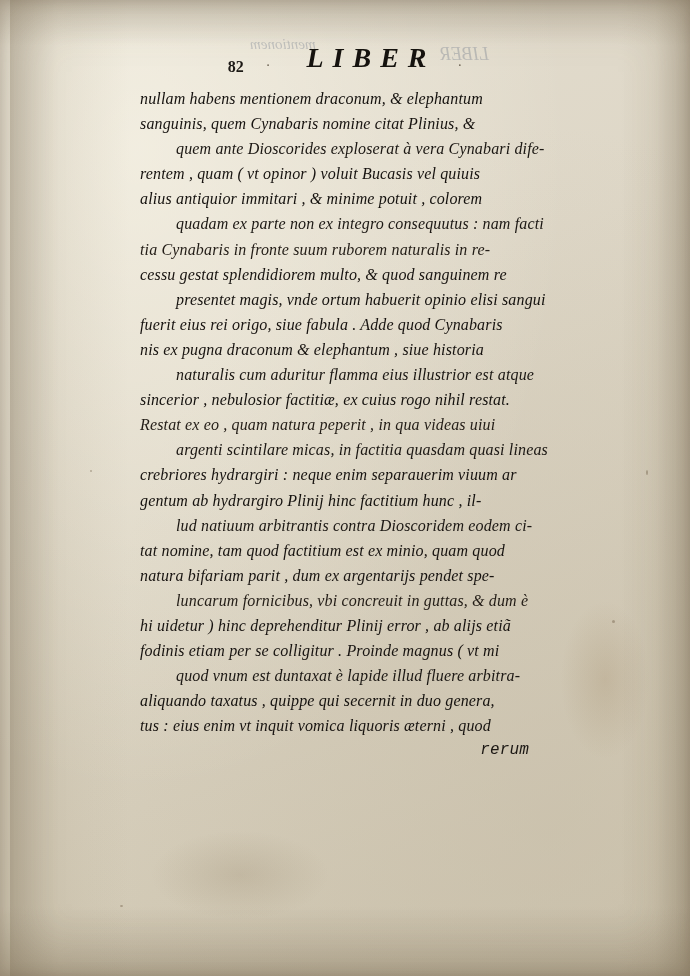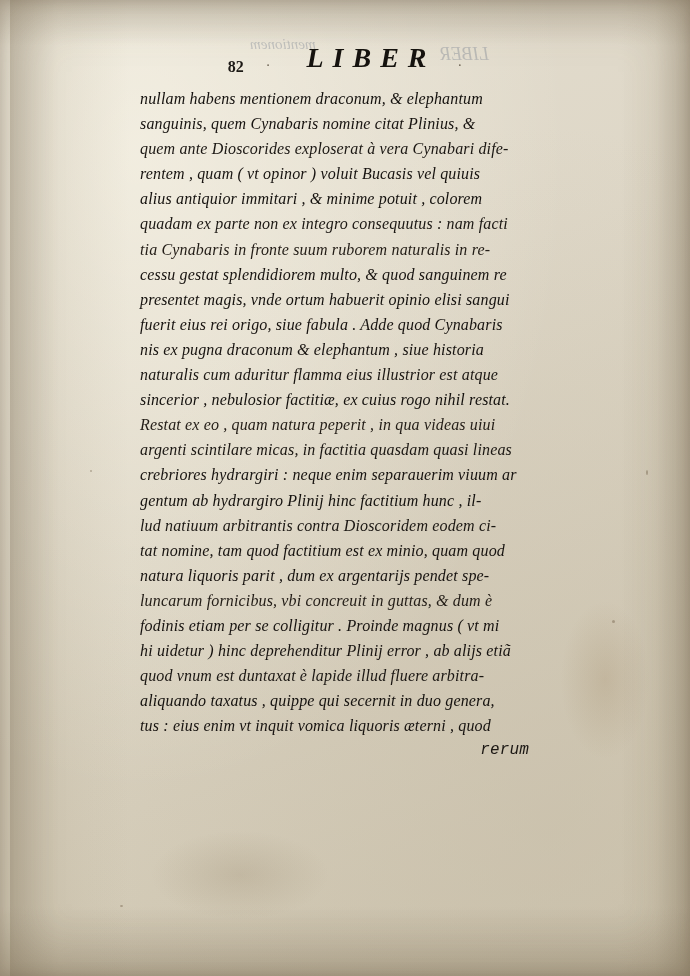--- a/index.html
+++ b/index.html
@@ -129,21 +129,21 @@
     letter-spacing: 0.15px;
     text-rendering: optimizeLegibility;
   }
   .line.lastline {
     text-align: right;
     padding-right: 26px;
     font-family: Liberation Mono, monospace;
   }
 
   
-  .line:nth-child(3n)   { color: #1b1713; }
+  .line:nth-child(3n)   { color: #1b1713; margin-left: 36px; }
   .line:nth-child(4n+1) { color: #14110e; }
   .line:nth-child(7n)   { color: #221c16; }
 
   
   #vignette {
     position: absolute;
     inset: 0;
     pointer-events: none;
     box-shadow: inset 0 0 60px rgba(110,92,65,0.35),
                 inset 0 0 14px rgba(90,75,55,0.25);
@@ -189,24 +189,24 @@
       <div class="line">fuerit eius rei origo, siue fabula . Adde quod Cynabaris</div>
       <div class="line">nis ex pugna draconum &amp; elephantum , siue historia</div>
       <div class="line">naturalis cum aduritur flamma eius illustrior est atque</div>
       <div class="line">sincerior , nebulosior factitiæ, ex cuius rogo nihil restat.</div>
       <div class="line">Restat ex eo , quam natura peperit , in qua videas uiui</div>
       <div class="line">argenti scintilare micas, in factitia quasdam quasi lineas</div>
       <div class="line">crebriores hydrargiri : neque enim separauerim viuum ar</div>
       <div class="line">gentum ab hydrargiro Plinij hinc factitium hunc , il-</div>
       <div class="line">lud natiuum arbitrantis contra Dioscoridem eodem ci-</div>
       <div class="line">tat nomine, tam quod factitium est ex minio, quam quod</div>
-      <div class="line">natura liquoris parit , dum ex argentarijs pendet spe-</div>
+      <div class="line">natura bifariam parit , dum ex argentarijs pendet spe-</div>
       <div class="line">luncarum fornicibus, vbi concreuit in guttas, &amp; dum è</div>
+      <div class="line">hi uidetur ) hinc deprehenditur Plinij error , ab alijs etiã</div>
       <div class="line">fodinis etiam per se colligitur . Proinde magnus ( vt mi</div>
-      <div class="line">hi uidetur ) hinc deprehenditur Plinij error , ab alijs etiã</div>
       <div class="line">quod vnum est duntaxat è lapide illud fluere arbitra-</div>
       <div class="line">aliquando taxatus , quippe qui secernit in duo genera,</div>
       <div class="line">tus : eius enim vt inquit vomica liquoris æterni , quod</div>
       <div class="line lastline">rerum</div>
     </div>
 
   <div id="vignette"></div>
 </div>
 
 </body></html>

